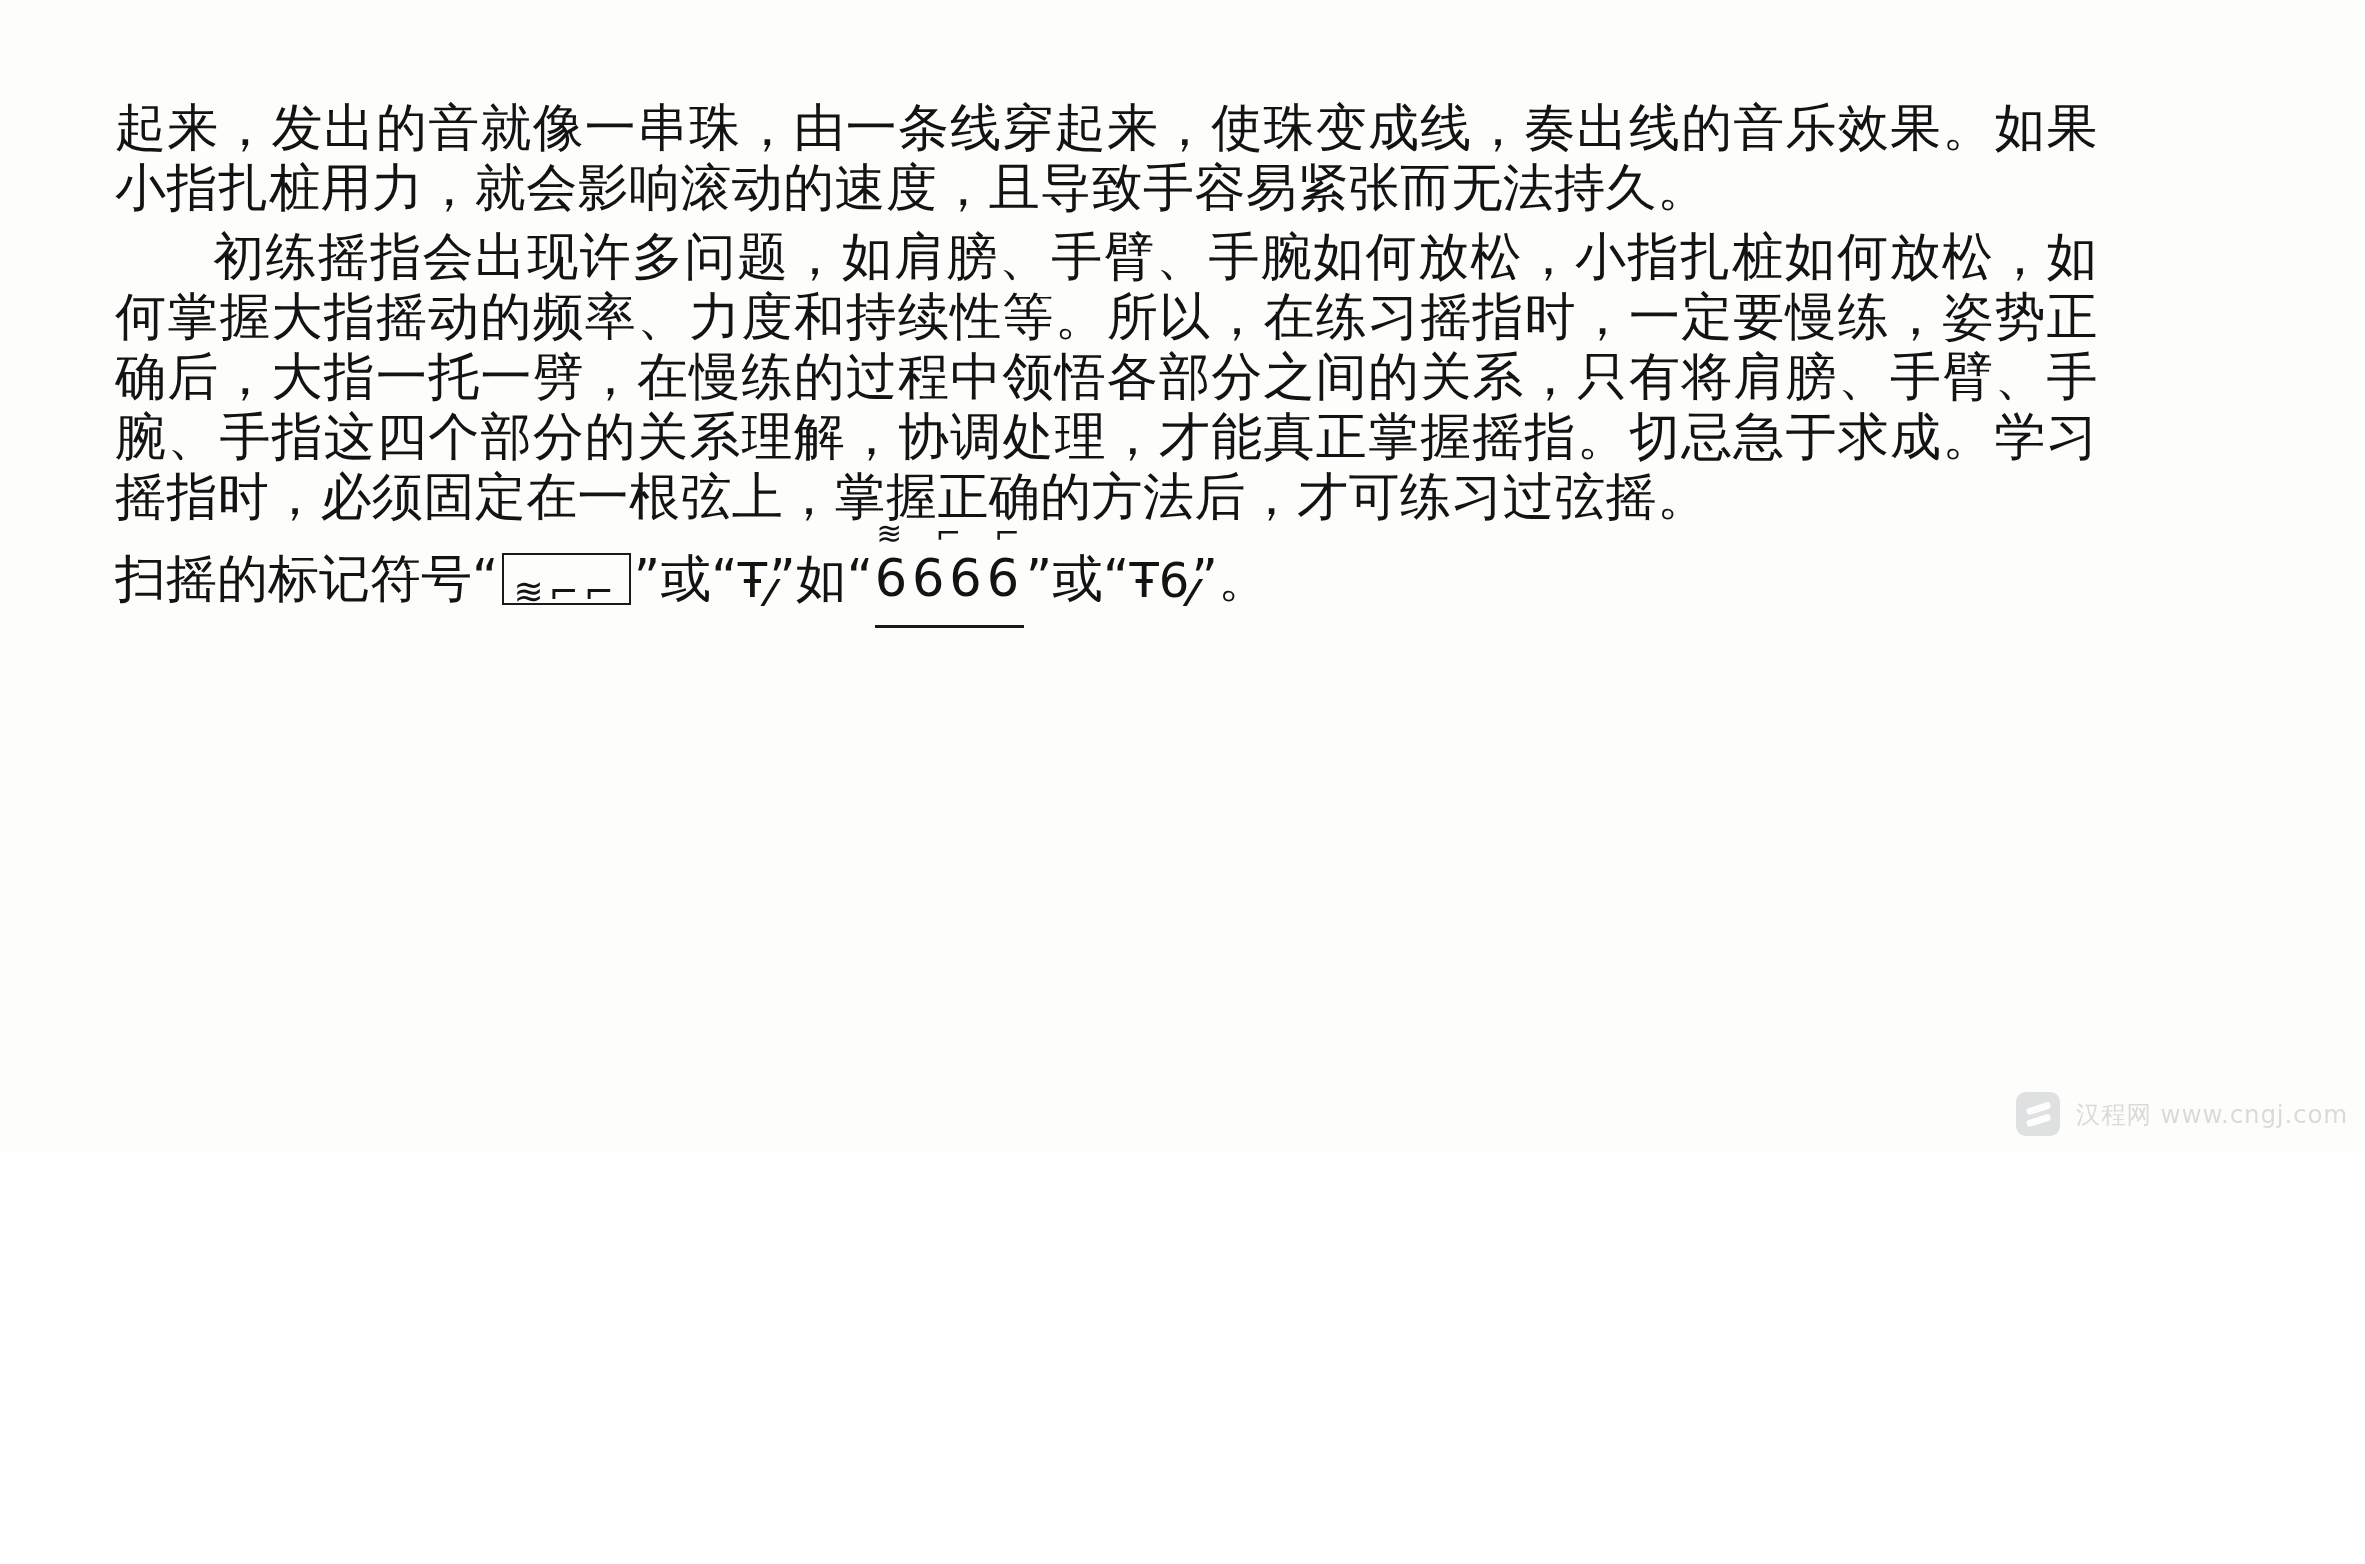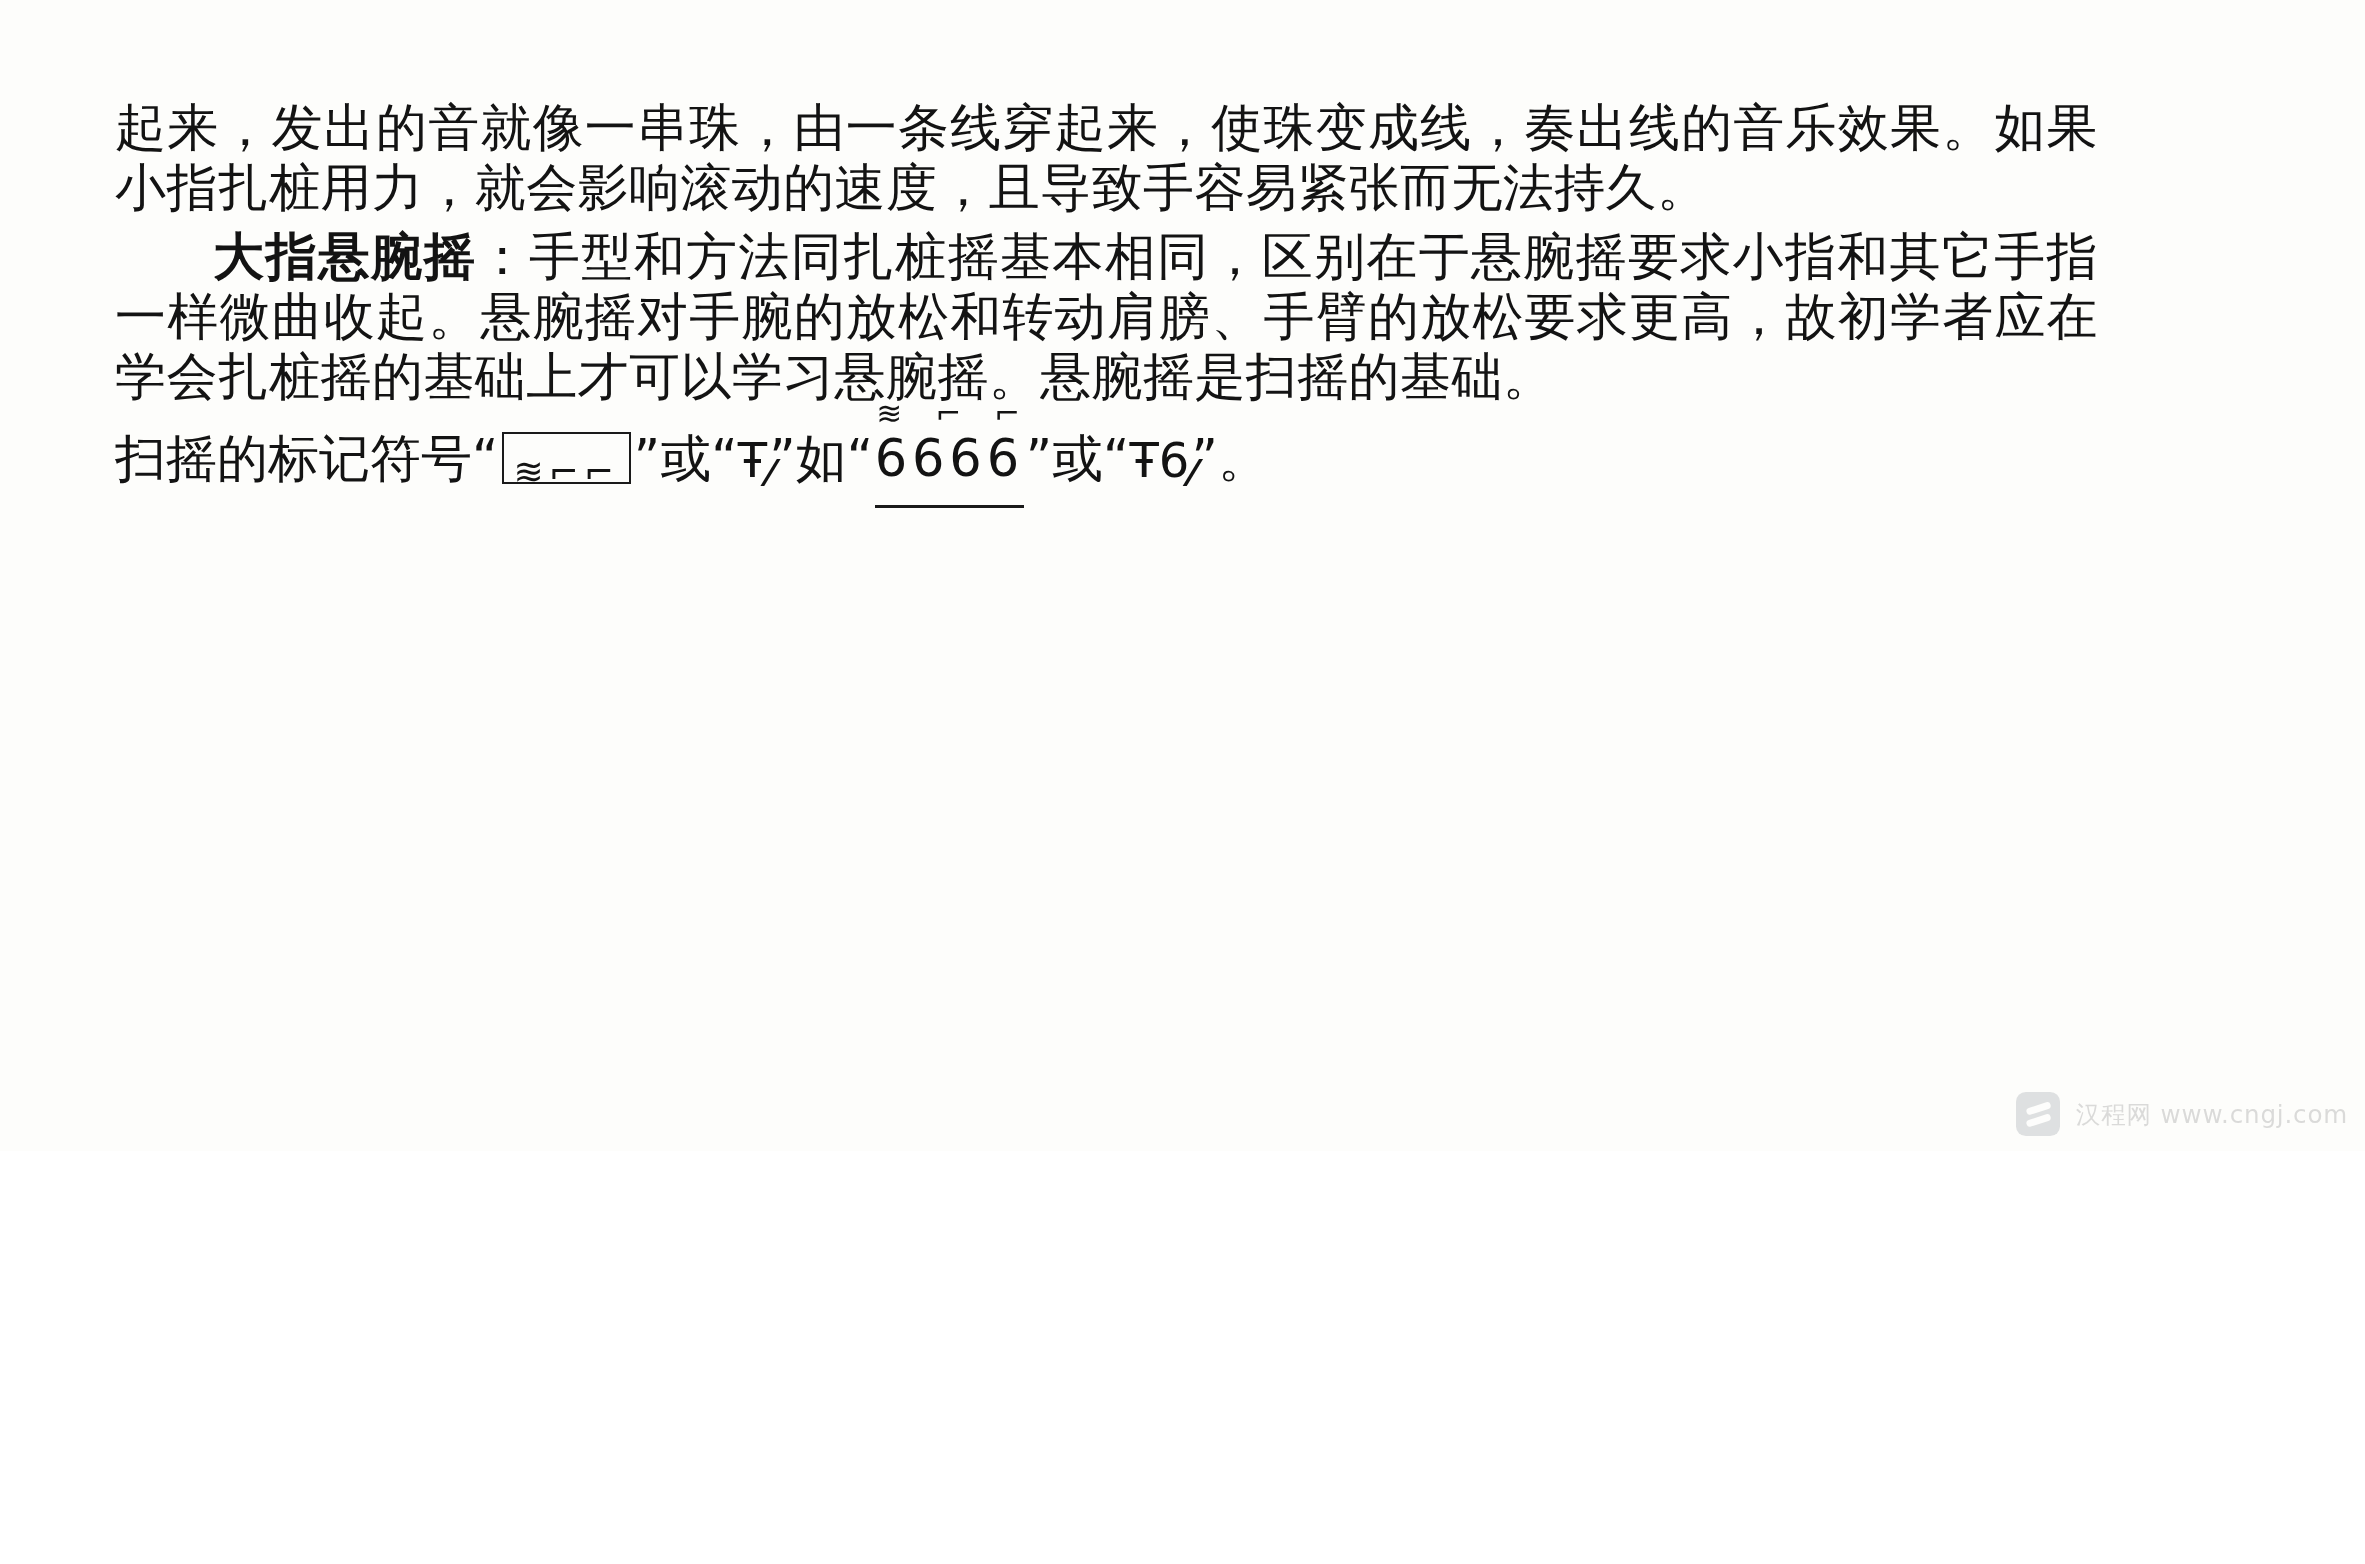--- a/index.html
+++ b/index.html
@@ -147,22 +147,22 @@
   }
 </style>
 </head>
 <body>
 
 <div class="page">
   <div class="content">
 
     <p class="para-block">起来，发出的音就像一串珠，由一条线穿起来，使珠变成线，奏出线的音乐效果。如果小指扎桩用力，就会影响滚动的速度，且导致手容易紧张而无法持久。</p>
 
+    <p class="indent para-block">初练摇指会出现许多问题，如肩膀、手臂、手腕如何放松，小指扎桩如何放松，如何掌握大指摇动的频率、力度和持续性等。所以，在练习摇指时，一定要慢练，姿势正确后，大指一托一劈，在慢练的过程中领悟各部分之间的关系，只有将肩膀、手臂、手腕、手指这四个部分的关系理解，协调处理，才能真正掌握摇指。切忌急于求成。学习摇指时，必须固定在一根弦上，掌握正确的方法后，才可练习过弦摇。</p>
 
-    <p class="indent para-block"><span class="bold-term">大指悬腕摇</span><span>：</span><span>手型和方法同扎桩摇基本相同，区别在于悬腕摇要求小指和其它手指一样微曲收起。悬腕摇对手腕的放松和转动肩膀、手臂的放松要求更高，故初学者应在学会扎桩摇的基础上才可以学习悬腕摇。悬腕摇是扫摇的基础。</span></p>
 
 
     <div class="notation-line">
       <span>扫摇的标记符号“</span>
       <span class="sym-box">
         <span class="glyphs">≋⌐⌐</span>
       </span>
       <span>”或“</span>
       <span class="small-sym">Ŧ</span>
       <span class="slash-mark">⁄⁄</span>

